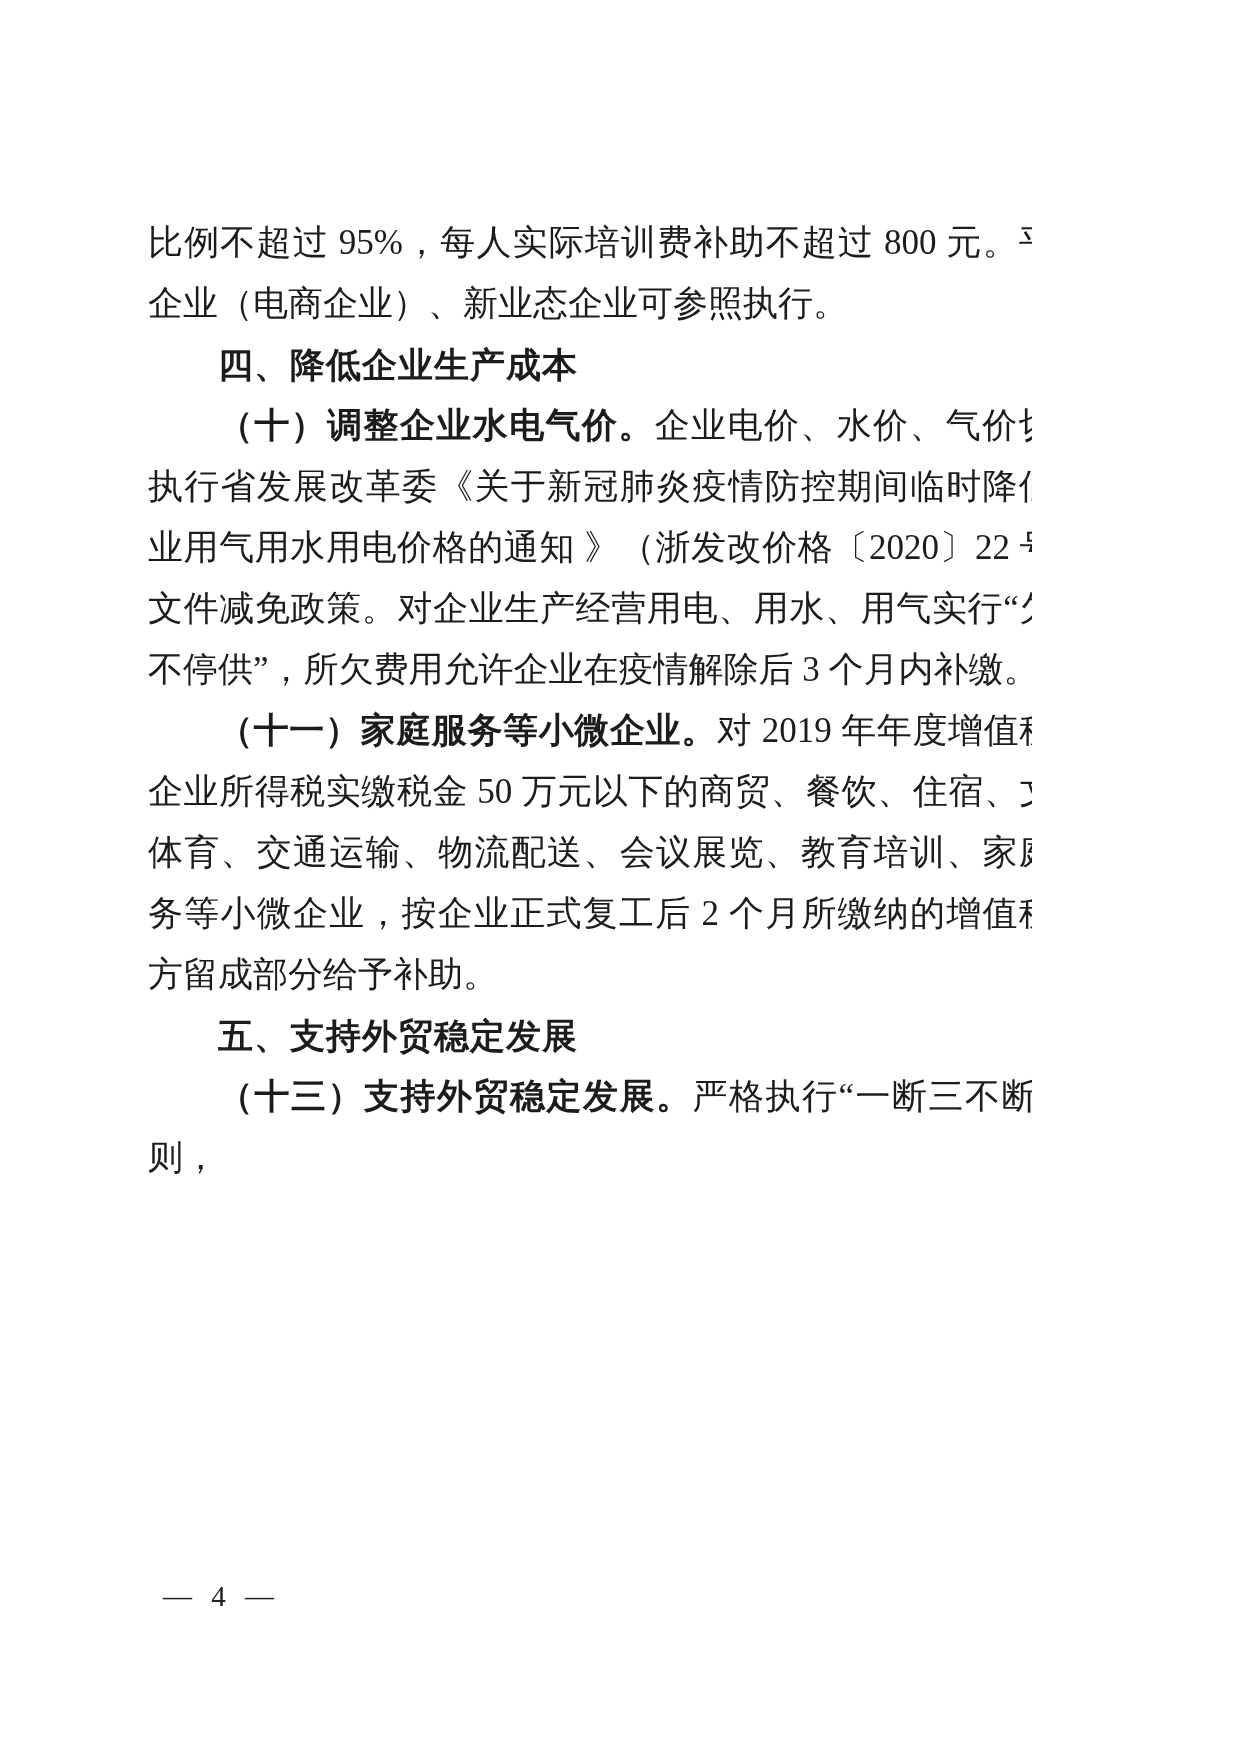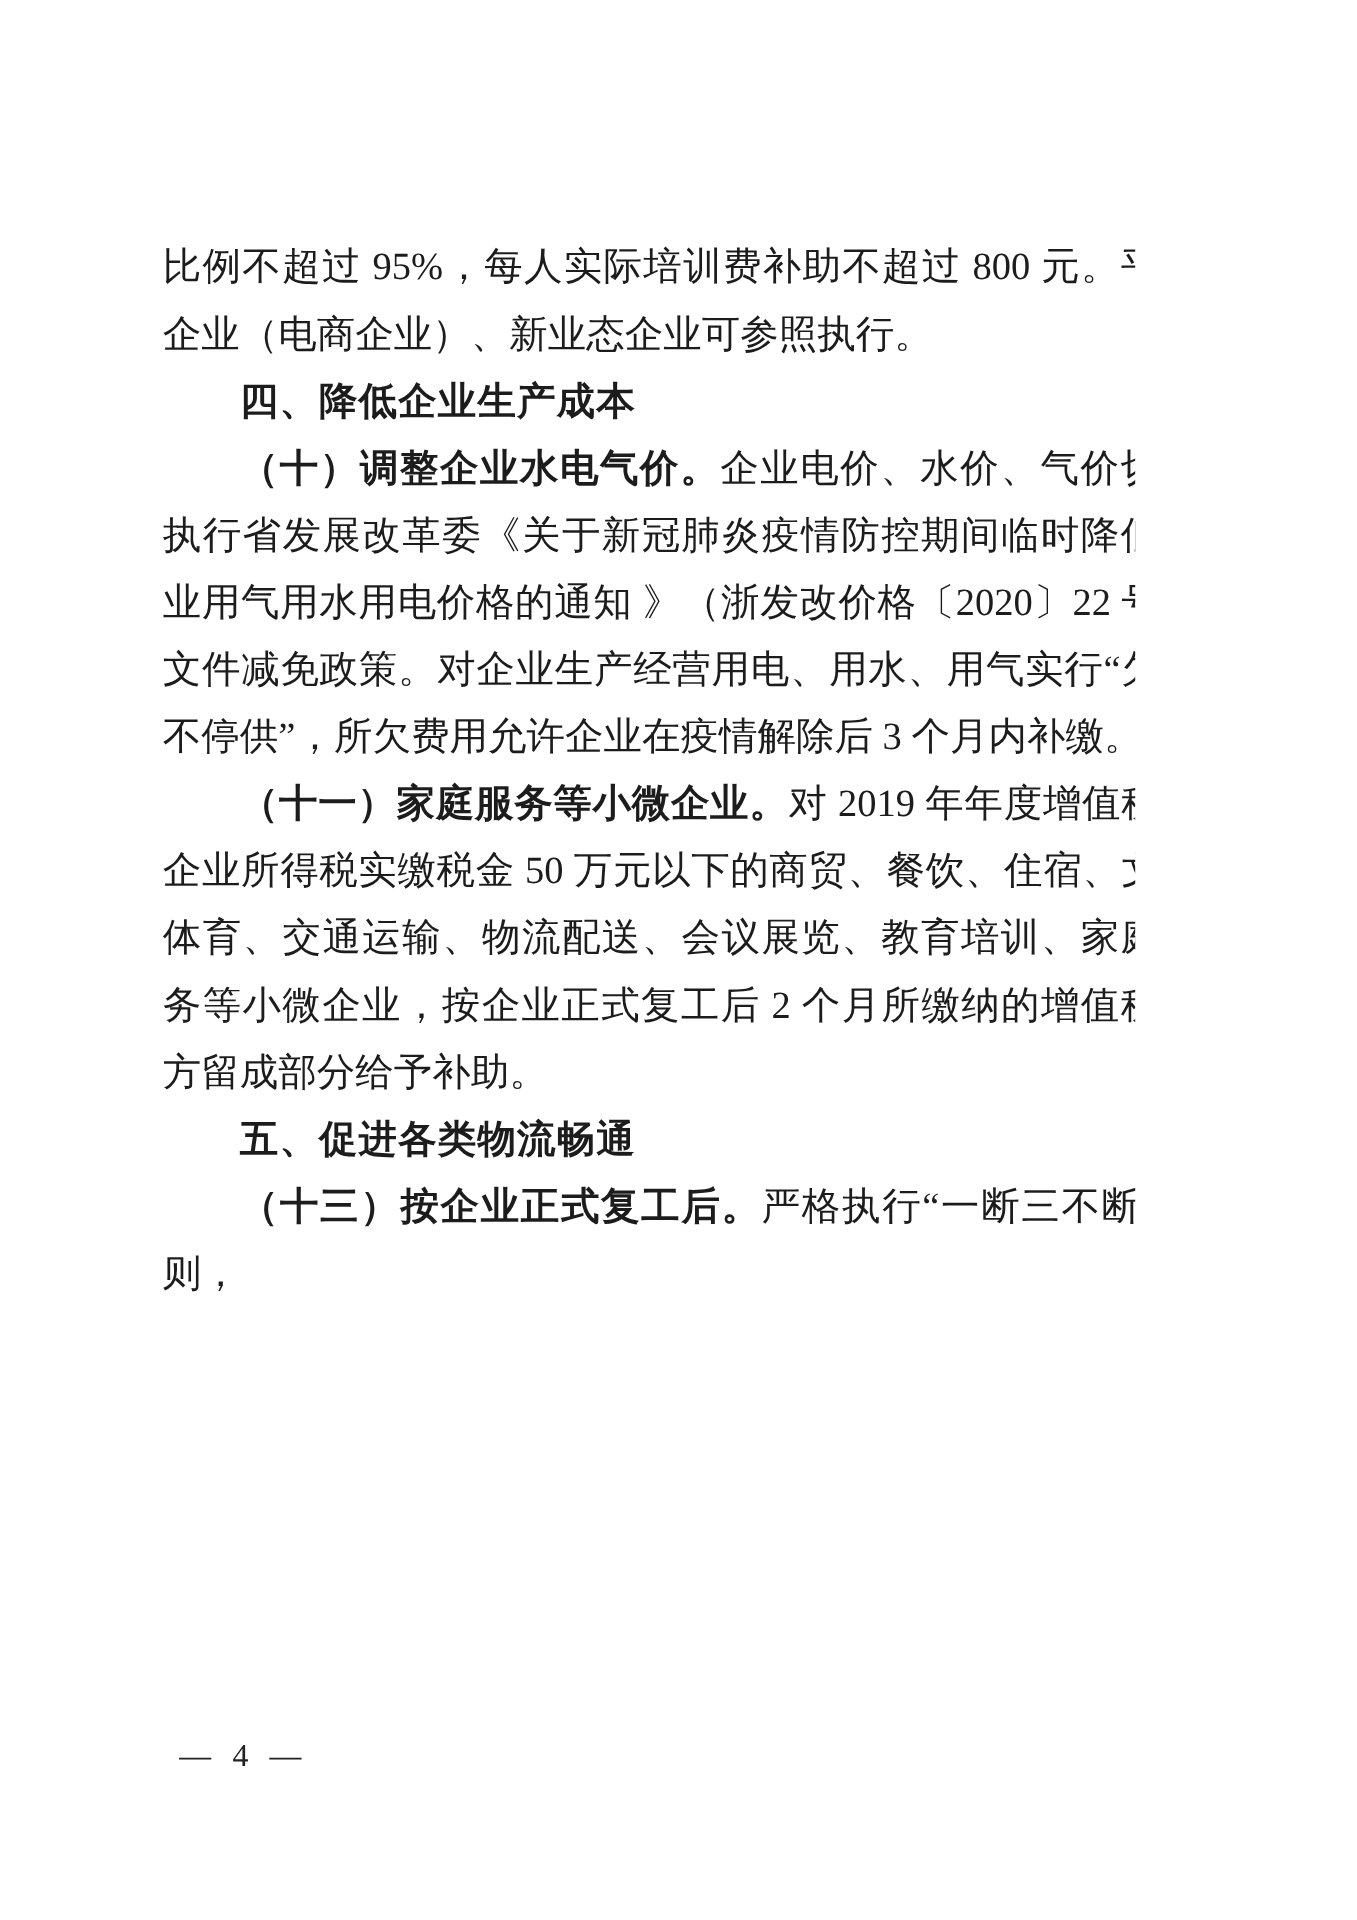--- a/index.html
+++ b/index.html
@@ -56,17 +56,17 @@
 </style>
 </head>
 <body>
 
 <main class="page">
   <section class="doc-body">
       <p class="para continuation">比例不超过 95%，每人实际培训费补助不超过 800 元。平台企业（电商企业）、新业态企业可参照执行。</p>
       <p class="para section-heading"><span class="lead">四、降低企业生产成本</span></p>
       <p class="para item"><span class="lead">（十）调整企业水电气价。</span>企业电价、水价、气价切实执行省发展改革委《关于新冠肺炎疫情防控期间临时降低企业用气用水用电价格的通知 》（浙发改价格〔2020〕22 号）文件减免政策。对企业生产经营用电、用水、用气实行“欠费不停供”，所欠费用允许企业在疫情解除后 3 个月内补缴。</p>
       <p class="para item"><span class="lead">（十一）家庭服务等小微企业。</span>对 2019 年年度增值税、企业所得税实缴税金 50 万元以下的商贸、餐饮、住宿、文化体育、交通运输、物流配送、会议展览、教育培训、家庭服务等小微企业，按企业正式复工后 2 个月所缴纳的增值税地方留成部分给予补助。</p>
-      <p class="para section-heading"><span class="lead">五、促进各类物流畅通</span></p>
-      <p class="para item"><span class="lead">（十三）按企业正式复工后。</span>严格执行“一断三不断”原则，</p>
+      <p class="para section-heading"><span class="lead">五、支持外贸稳定发展</span></p>
+      <p class="para item"><span class="lead">（十三）支持外贸稳定发展。</span>严格执行“一断三不断”原则，</p>
     </section>
   <div class="page-footer">— 4 —</div>
 </main>
 
 </body></html>

